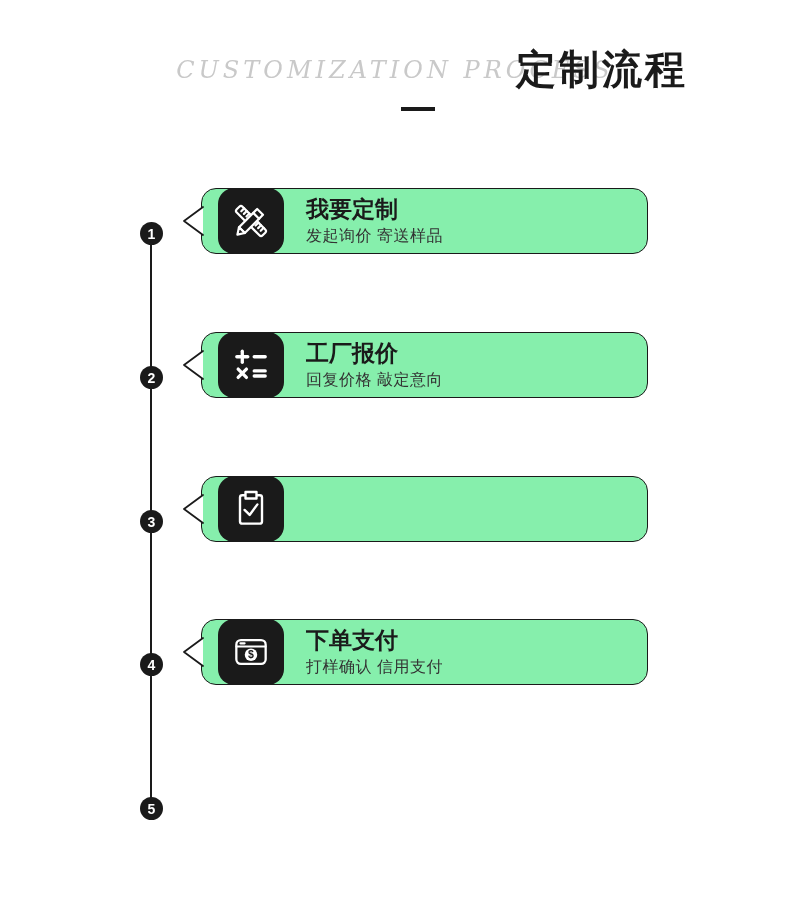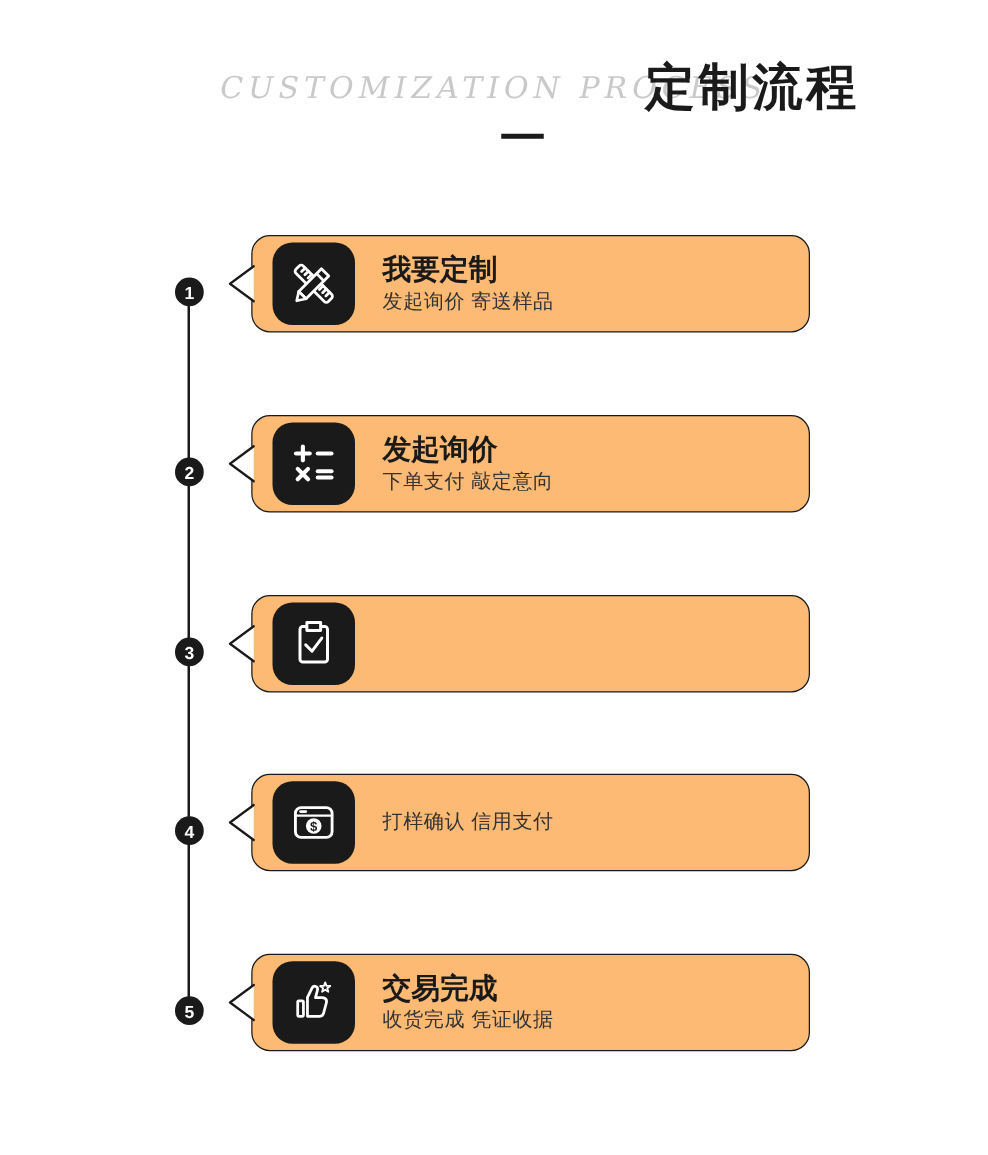--- a/index.html
+++ b/index.html
@@ -23,22 +23,22 @@
   }
   
   .tl-line{position:absolute;left:150px;top:233px;width:2px;height:575px;background:#1a1a1a;}
   .dot{
     position:absolute;left:140px;width:23px;height:23px;border-radius:50%;
     background:#1a1a1a;color:#ffffff;font-size:14px;font-weight:bold;
     display:flex;align-items:center;justify-content:center;z-index:3;
   }
   
   .step{
-    position:absolute;left:201px;width:447px;height:78px;box-sizing:border-box;
-    border:1.5px solid #1a1a1a;border-radius:15px;background:#fdba74;
+    position:absolute;left:201px;width:447px;height:66px;box-sizing:border-box;
+    border:1.5px solid #1a1a1a;border-radius:15px;background:#86efac;
     display:flex;align-items:center;
   }
   .notch{position:absolute;left:-21px;top:50%;transform:translateY(-50%);width:24px;height:34px;}
   .icon-box{
     width:66px;height:66px;margin-left:16px;border-radius:16px;background:#1a1a1a;
     display:flex;align-items:center;justify-content:center;flex:none;
   }
   .texts{margin-left:22px;display:flex;flex-direction:column;justify-content:center;gap:7px;}
   .step-title{font-size:23px;font-weight:bold;color:#1a1a1a;line-height:1;}
   .step-sub{font-size:16px;color:#333333;line-height:1;letter-spacing:0.5px;}
@@ -97,22 +97,22 @@
         <line x1="8.5" y1="15" x2="20.5" y2="15"></line>
         <line x1="14.5" y1="9" x2="14.5" y2="21"></line>
         <line x1="27.5" y1="15" x2="39.5" y2="15"></line>
         <line x1="10" y1="28.5" x2="19" y2="37.5"></line>
         <line x1="19" y1="28.5" x2="10" y2="37.5"></line>
         <line x1="27.5" y1="30.5" x2="39.5" y2="30.5"></line>
         <line x1="27.5" y1="36" x2="39.5" y2="36"></line>
       </svg>
     </div>
     <div class="texts">
-      <div class="step-title">发起询价</div>
-      <div class="step-sub">下单支付 敲定意向</div>
+      <div class="step-title">工厂报价</div>
+      <div class="step-sub">回复价格 敲定意向</div>
     </div>
   </div>
 
   <div class="step" style="top:476px">
     <svg class="notch" viewBox="0 0 24 34">
       <polyline points="22,3 3,17 22,31" fill="#ffffff" stroke="#1a1a1a" stroke-width="1.8" stroke-linejoin="round" stroke-linecap="round"></polyline>
     </svg>
     <div class="icon-box">
       <svg width="44" height="44" viewBox="0 0 48 48" fill="none" stroke="#ffffff" stroke-width="2.6" stroke-linejoin="round" stroke-linecap="round">
         <rect x="12" y="9" width="24" height="31" rx="2.5"></rect>
@@ -129,34 +129,19 @@
     <div class="icon-box">
       <svg width="44" height="44" viewBox="0 0 48 48" fill="none" stroke="#ffffff" stroke-width="2.5" stroke-linejoin="round" stroke-linecap="round">
         <rect x="8" y="11" width="32" height="26" rx="5"></rect>
         <line x1="8" y1="18" x2="40" y2="18" stroke-width="2"></line>
         <line x1="12.5" y1="14.5" x2="17" y2="14.5" stroke-width="2.4"></line>
         <circle cx="24" cy="27" r="6.8" fill="#ffffff" stroke="none"></circle>
         <text x="24" y="31" text-anchor="middle" fill="#1a1a1a" stroke="none" font-family="Liberation Sans, DejaVu Sans, sans-serif" font-size="11.5" font-weight="bold">$</text>
       </svg>
     </div>
     <div class="texts">
+      <div class="step-title">下单支付</div>
       <div class="step-sub">打样确认 信用支付</div>
     </div>
   </div>
 
-  <div class="step" style="top:763px">
-    <svg class="notch" viewBox="0 0 24 34">
-      <polyline points="22,3 3,17 22,31" fill="#ffffff" stroke="#1a1a1a" stroke-width="1.8" stroke-linejoin="round" stroke-linecap="round"></polyline>
-    </svg>
-    <div class="icon-box">
-      <svg width="44" height="44" viewBox="0 0 48 48" fill="none" stroke="#ffffff" stroke-width="2.4" stroke-linejoin="round" stroke-linecap="round">
-        <rect x="10" y="22.5" width="5" height="13.5" rx="1"></rect>
-        <path d="M18.5,36 L29,36 Q31.8,36 32.6,33.2 L35,24.4 Q35.8,21.4 33.6,20.3 Q32.8,19.8 31.5,19.8 L25.5,19.8 L27.2,13.5 Q27.9,10.8 25.8,10 Q23.8,9.3 22.6,11.2 L18.5,19.5 Z"></path>
-        <polygon points="34,6.4 35.1,9.5 38.4,9.6 35.8,11.6 36.7,14.7 34,12.9 31.3,14.7 32.2,11.6 29.6,9.6 32.9,9.5" fill="#1a1a1a" stroke-width="1.6"></polygon>
-      </svg>
-    </div>
-    <div class="texts">
-      <div class="step-title">交易完成</div>
-      <div class="step-sub">收货完成 凭证收据</div>
-    </div>
-  </div>
 
 </div>
 
 </body></html>

